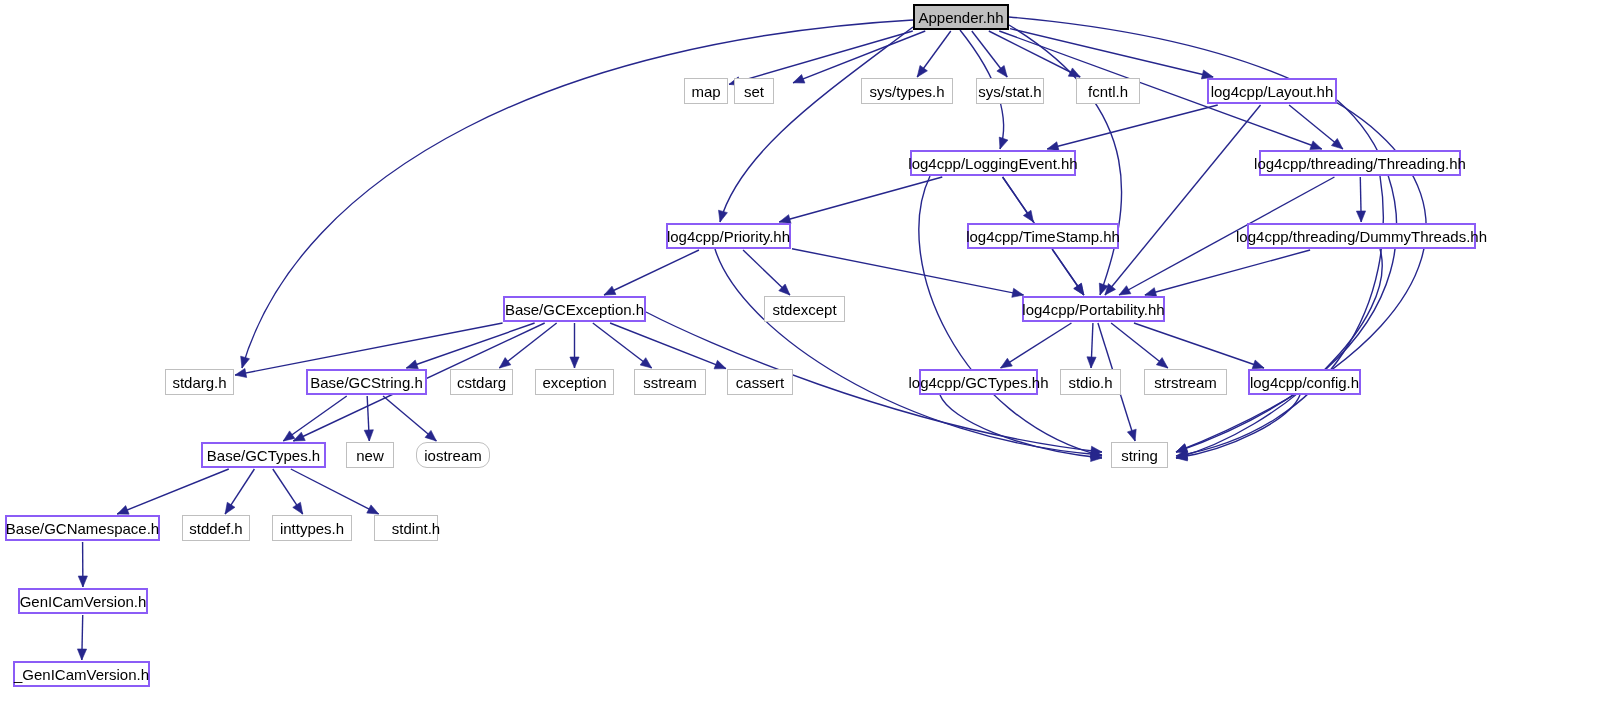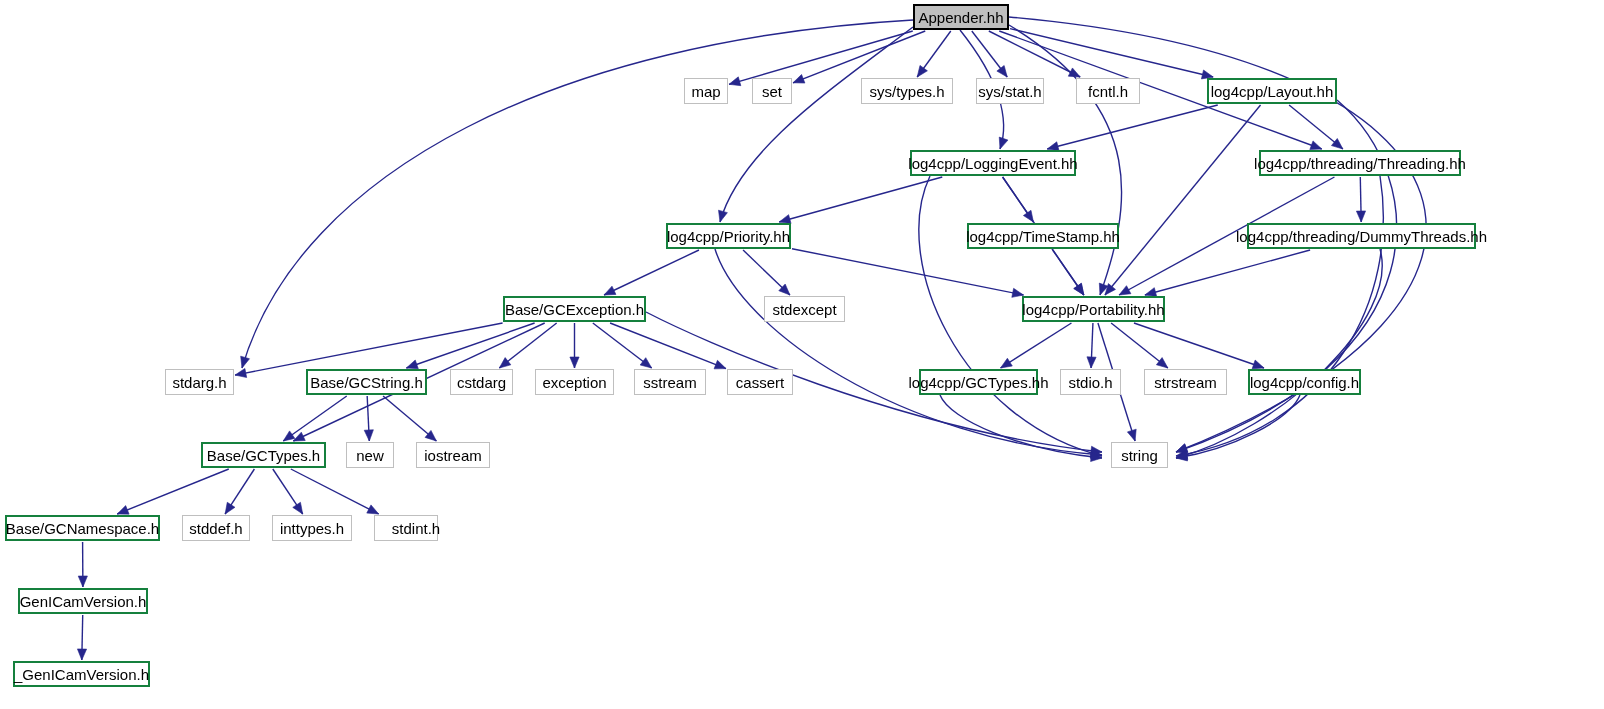--- a/index.html
+++ b/index.html
@@ -40,21 +40,21 @@
     justify-content: center;
     background: #ffffff;
     border: 1px solid #bfbfbf;
     font-size: 15px;
     color: #000000;
     white-space: nowrap;
     line-height: 1;
     letter-spacing: 0px;
   }
   .node-box.strong {
-    border: 2px solid #15803d;
+    border: 2px solid #8b5cf6;
   }
   .node-box.root {
     border: 2px solid #000000;
     background: #bfbfbf;
   }
   .node-label {
     pointer-events: none;
   }
 </style>
 </head>
@@ -171,21 +171,21 @@
       <path d="M 960 30 C 1000 80, 1010 120, 1000 149" class="edge-path"></path>
       <polygon points="1000,149 999.2371818010326,137.10134005884174 1007.9346132319943,140.10045434538029" class="arrow-head"></polygon>
     </svg>
   <div id="nodes-layer">
       <div class="node-box root" style="left: 913px; top: 4px; width: 96px; height: 26px;">
         <span class="node-label">Appender.hh</span>
       </div>
       <div class="node-box" style="left: 684px; top: 78px; width: 44px; height: 26px;">
         <span class="node-label">map</span>
       </div>
-      <div class="node-box" style="left: 752px; top: 78px; width: 40px; height: 26px;">
+      <div class="node-box" style="left: 734px; top: 78px; width: 40px; height: 26px;">
         <span class="node-label">set</span>
       </div>
       <div class="node-box" style="left: 861px; top: 78px; width: 92px; height: 26px;">
         <span class="node-label">sys/types.h</span>
       </div>
       <div class="node-box" style="left: 976px; top: 78px; width: 68px; height: 26px;">
         <span class="node-label">sys/stat.h</span>
       </div>
       <div class="node-box" style="left: 1076px; top: 78px; width: 64px; height: 26px;">
         <span class="node-label">fcntl.h</span>
@@ -246,21 +246,21 @@
       </div>
       <div class="node-box strong" style="left: 1248px; top: 369px; width: 113px; height: 26px;">
         <span class="node-label">log4cpp/config.h</span>
       </div>
       <div class="node-box strong" style="left: 201px; top: 442px; width: 125px; height: 26px;">
         <span class="node-label">Base/GCTypes.h</span>
       </div>
       <div class="node-box" style="left: 346px; top: 442px; width: 48px; height: 26px;">
         <span class="node-label">new</span>
       </div>
-      <div class="node-box" style="left: 416px; top: 442px; width: 74px; height: 26px;">
+      <div class="node-box" style="left: 416px; top: 442px; width: 74px; height: 26px; border-radius: 11px;">
         <span class="node-label">iostream</span>
       </div>
       <div class="node-box" style="left: 1111px; top: 442px; width: 57px; height: 26px;">
         <span class="node-label">string</span>
       </div>
       <div class="node-box strong" style="left: 5px; top: 515px; width: 155px; height: 26px;">
         <span class="node-label">Base/GCNamespace.h</span>
       </div>
       <div class="node-box" style="left: 182px; top: 515px; width: 68px; height: 26px;">
         <span class="node-label">stddef.h</span>

